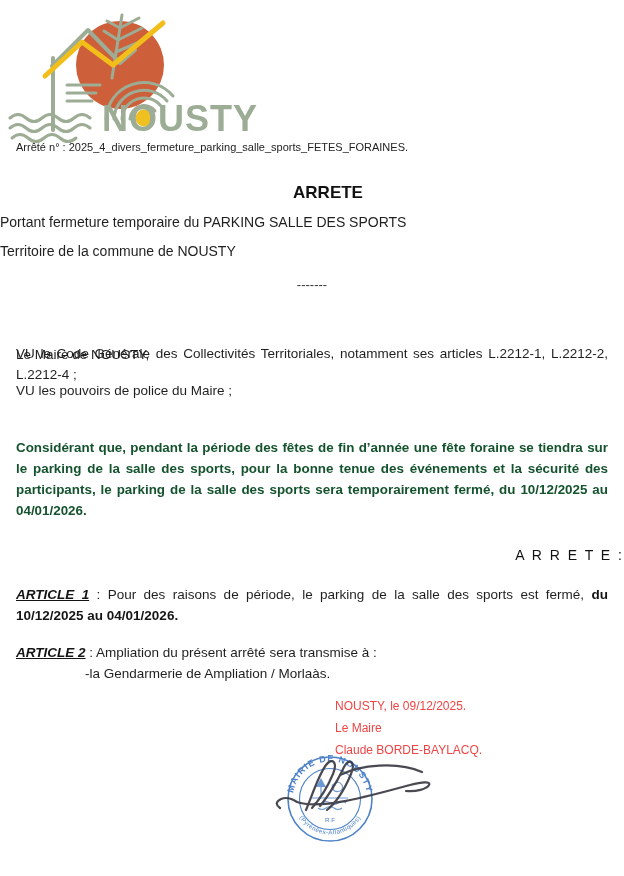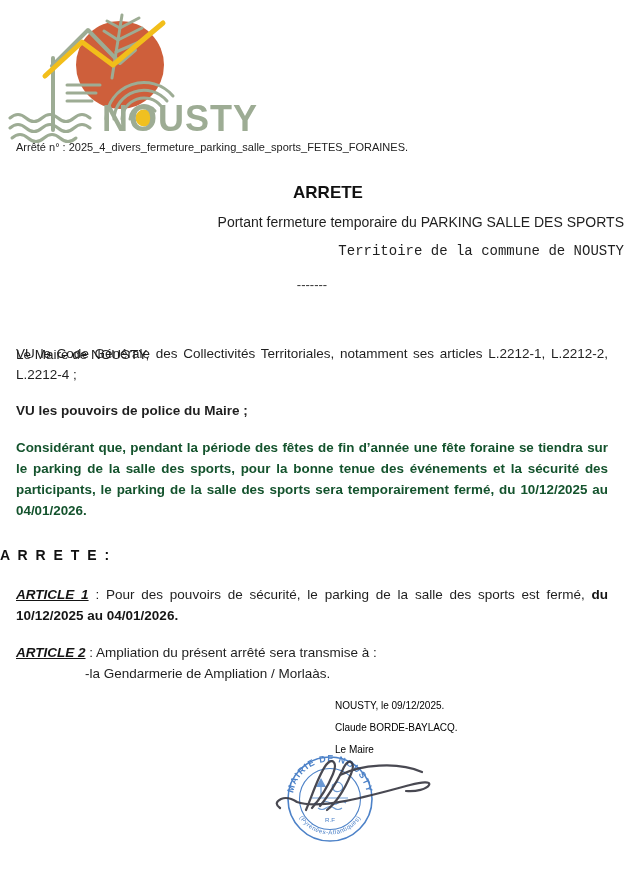--- a/index.html
+++ b/index.html
@@ -17,55 +17,55 @@
   .ref {
     position: absolute; left: 16px; top: 141px;
     font-size: 11px; color: #222;
   }
   .title {
     position: absolute; left: 16px; top: 183px; width: 624px;
     text-align: center; font-size: 17px; font-weight: 700; color: #111;
   }
   .subtitle {
     position: absolute; left: 0; width: 624px;
-    text-align: right; font-size: 14px; color: #1f1f1f;
+    text-align: left; font-size: 14px; color: #1f1f1f;
   }
   .sub1 { top: 214px; }
-  .sub2 { top: 243px; font-family: Liberation Mono, monospace; }
+  .sub2 { top: 243px; }
   .sep {
     position: absolute; left: 0; top: 277px; width: 624px;
     text-align: center; font-size: 13px; letter-spacing: 0px; color: #333;
   }
   .bodyblock {
     position: absolute; left: 16px; width: 592px;
     font-size: 13.5px; line-height: 21px; color: #1f1f1f;
   }
   .salutation { top: 301px; margin-top: 43px; }
   .vu1 { top: 343px; text-align: justify; }
-  .vu2 { top: 400px; font-weight: bold; }
+  .vu2 { top: 380px; }
   .considerant {
     top: 437px; text-align: justify; font-weight: 700; color: #14532d;
     font-size: 13.4px;
   }
   .heading2 {
     position: absolute; left: 0; top: 547px; width: 624px;
-    text-align: left; font-size: 14px; font-weight: 700;
+    text-align: right; font-size: 14px; font-weight: 400;
     letter-spacing: 2px; color: #111;
   }
   .art1 { top: 584px; text-align: justify; }
   .art2 { top: 642px; }
   .article-label {
     font-weight: 700; font-style: italic; text-decoration: underline;
     color: #151515;
   }
   .bold-inline { font-weight: 700; color: #151515; }
   .indent-line { padding-left: 69px; }
   .sig-block {
     position: absolute; left: 335px; top: 695px;
-    font-size: 10px; line-height: 22px; color: #000000;
+    font-size: 12px; line-height: 22px; color: #ef4444;
   }
   .stamp-svg { position: absolute; left: 250px; top: 748px; }
   .logo-wordmark {
     font-family: "Liberation Sans", "DejaVu Sans", sans-serif;
     font-weight: 600;
     letter-spacing: 1px;
   }
 </style>
 </head>
 <body>
@@ -112,34 +112,34 @@
   <div class="sep">-------</div>
 
   <div class="bodyblock salutation">Le Maire de NOUSTY,</div>
   <div class="bodyblock vu1">VU le Code Générale des Collectivités Territoriales, notamment ses articles L.2212-1, L.2212-2, L.2212-4 ;</div>
   <div class="bodyblock vu2">VU les pouvoirs de police du Maire ;</div>
   <div class="bodyblock considerant">Considérant que, pendant la période des fêtes de fin d’année une fête foraine se tiendra sur le parking de la salle des sports, pour la bonne tenue des événements et la sécurité des participants, le parking de la salle des sports sera temporairement fermé, du 10/12/2025 au 04/01/2026.</div>
 
   <div class="heading2">A R R E T E :</div>
 
   <div class="bodyblock art1">
-    <span class="article-label">ARTICLE 1</span><span> : </span><span>Pour des pouvoirs de sécurité, le parking de la salle des sports est fermé, </span><span class="bold-inline">du 10/12/2025 au 04/01/2026.</span>
+    <span class="article-label">ARTICLE 1</span><span> : </span><span>Pour des raisons de période, le parking de la salle des sports est fermé, </span><span class="bold-inline">du 10/12/2025 au 04/01/2026.</span>
   </div>
 
   <div class="bodyblock art2">
     <div>
       <span class="article-label">ARTICLE 2</span><span> :  </span><span>Ampliation du présent arrêté sera transmise à :</span>
     </div>
     <div class="indent-line">-la Gendarmerie de Ampliation / Morlaàs.</div>
   </div>
 
   <div class="sig-block">
     <div>NOUSTY, le 09/12/2025.</div>
+    <div>Le Maire</div>
     <div>Claude BORDE-BAYLACQ.</div>
-    <div>Le Maire</div>
   </div>
 
   <svg class="stamp-svg" width="250" height="115" viewBox="0 0 250 115" aria-hidden="true">
     <defs>
       <path id="arcTop" d="M 46,65 A 37 37 0 1 1 114,65" fill="none"></path>
       <path id="arcBottom" d="M 44,56 A 36.5 36.5 0 0 0 116,56" fill="none"></path>
     </defs>
     <g stroke="#4d82c8" fill="none">
       <circle cx="80" cy="51" r="42" stroke-width="1.6"></circle>
       <circle cx="80" cy="51" r="30.5" stroke-width="1.1"></circle>

